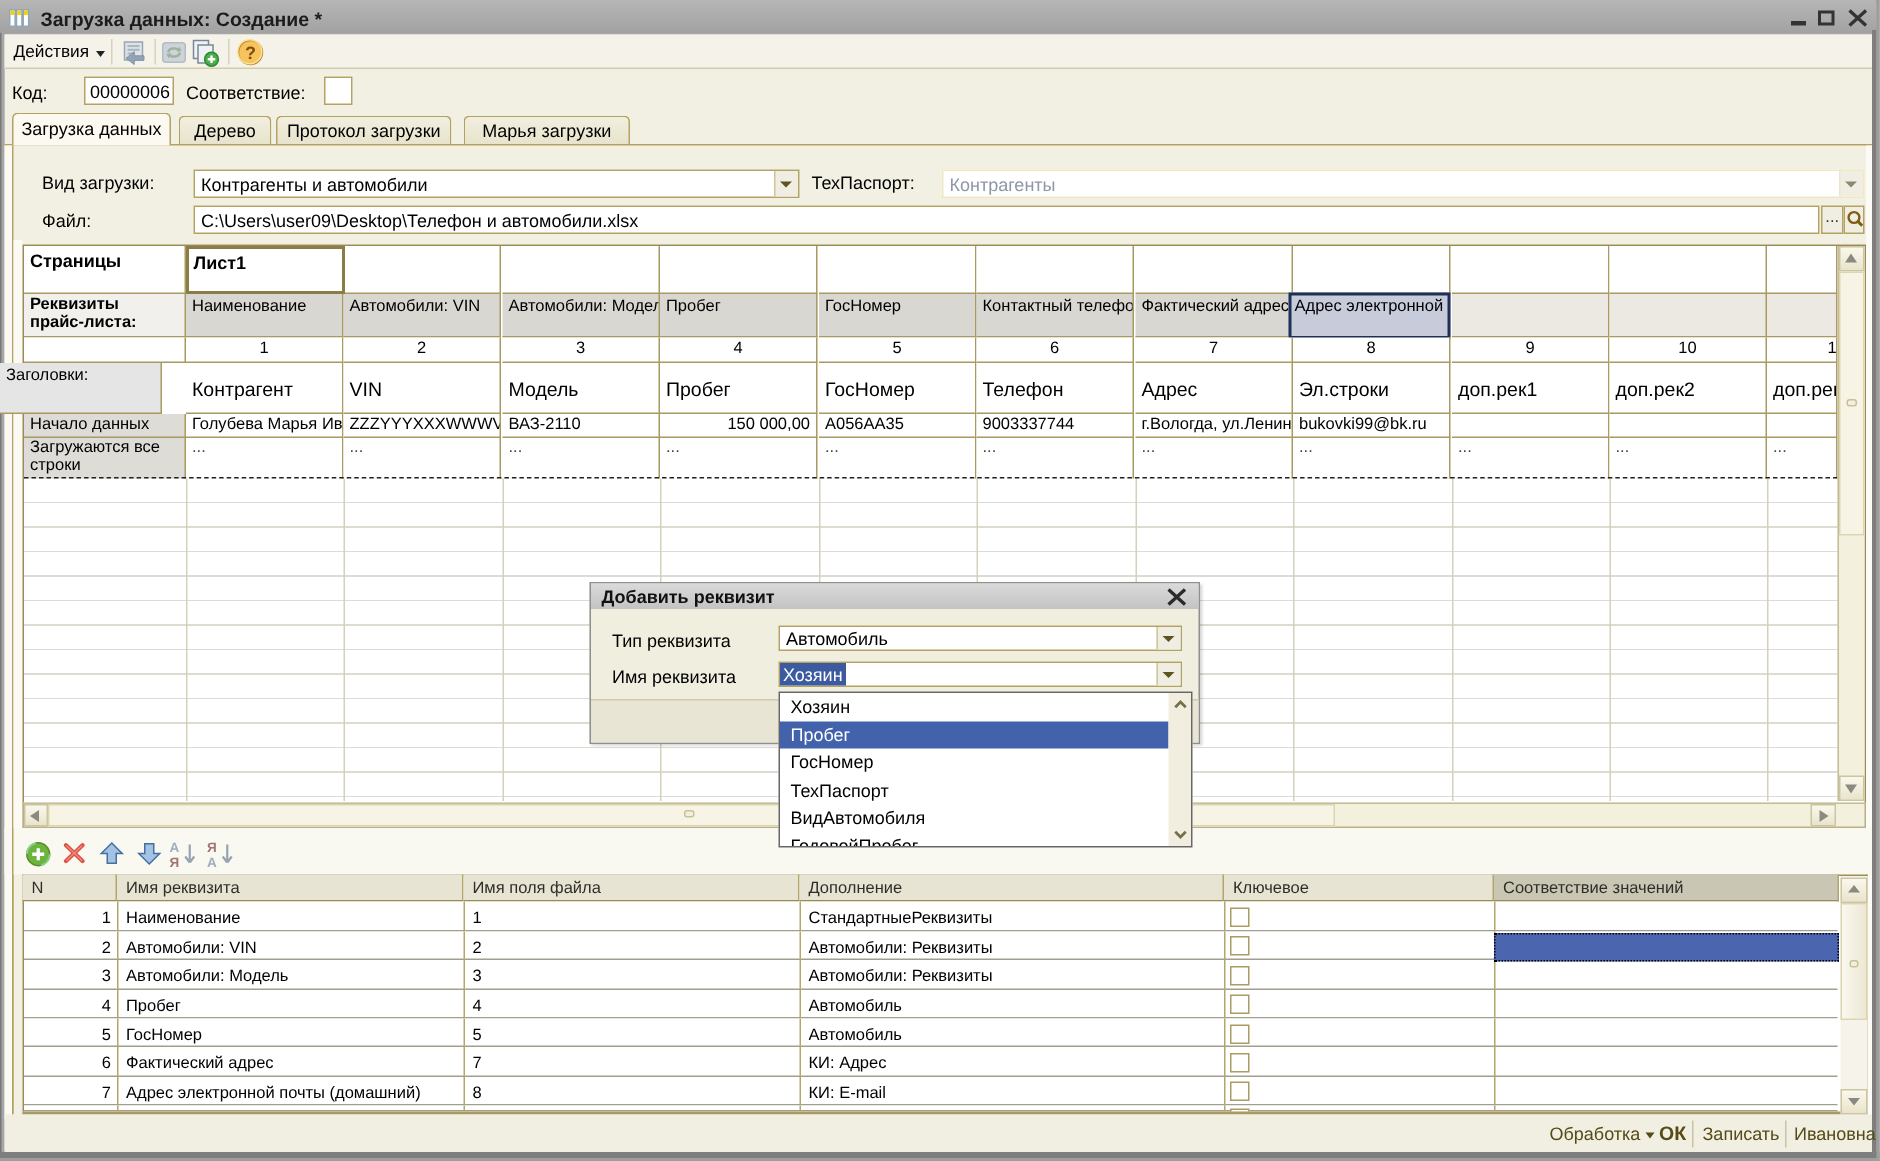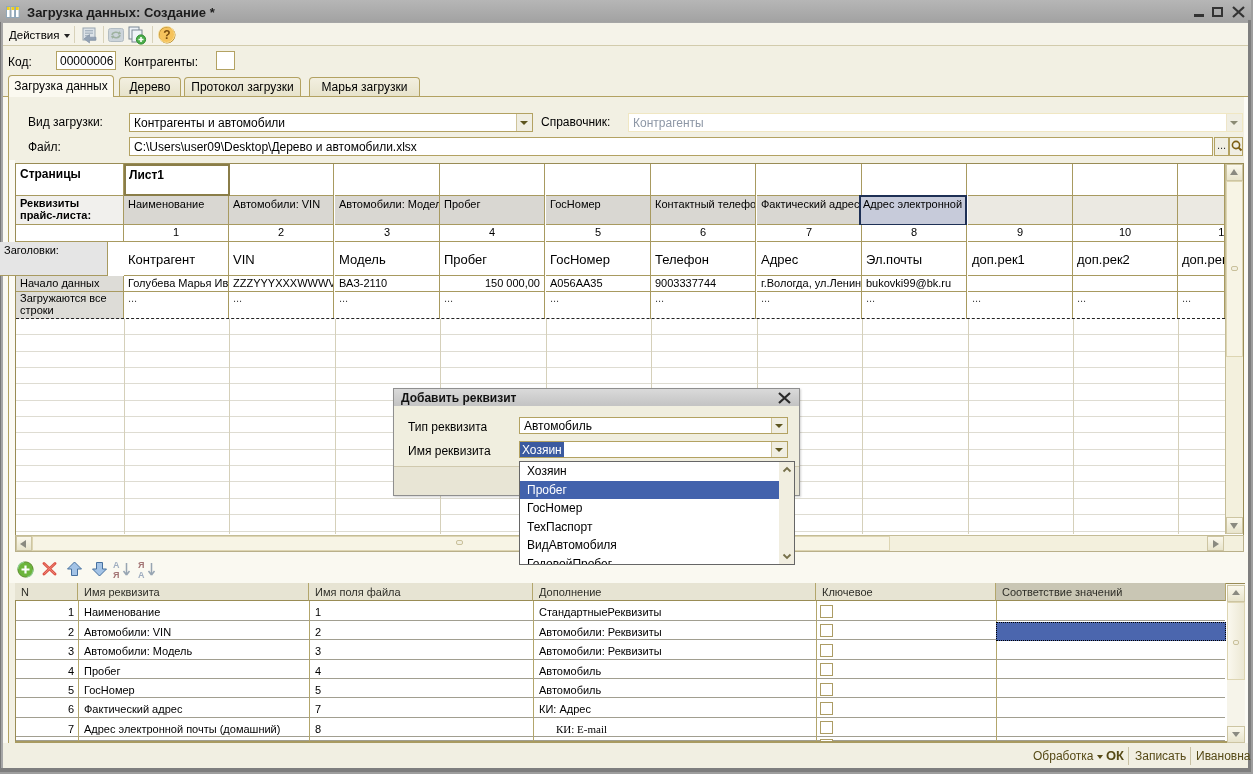--- a/index.html
+++ b/index.html
@@ -64,46 +64,46 @@
 <path d="M13 11 v5 M10.5 13.5 h5" stroke="#fff" stroke-width="1.6"></path>
 </svg>
 <div class="a" style="left:152px;top:26px;width:1px;height:17px;background:#d8d2ba;"></div>
 <svg class="a" style="left:158px;top:26px" width="18" height="18">
 <circle cx="9" cy="9" r="8" fill="#f6c35c" stroke="#b98a28"></circle>
 <circle cx="9" cy="9" r="8" fill="none" stroke="#fbe09a" stroke-width="1" transform="translate(-0.5,-0.5)"></circle>
 <text x="9" y="13" font-size="12" font-weight="bold" font-family="Liberation Sans" fill="#7a4d0e" text-anchor="middle">?</text>
 </svg>
 <div class="a t12" style="left:8px;top:55px;">Код:</div>
 <div class="a" style="left:56px;top:51px;width:60px;height:19px;background:#fff;border:1px solid #b3a262;font-size:12px;padding:2px 0 0 3px;">00000006</div>
-<div class="a t12" style="left:124px;top:55px;">Контрагенты:</div>
+<div class="a t12" style="left:124px;top:55px;">Соответствие:</div>
 <div class="a" style="left:216px;top:51px;width:19px;height:19px;background:#fff;border:1px solid #b3a262;"></div>
 <div class="a" style="left:3px;top:96px;width:1245px;height:1px;background:#b3a262;"></div>
 <div class="a" style="left:8px;top:75px;width:106px;height:22px;background:#fbf9f0;border:1px solid #b3a262;border-bottom:none;border-radius:4px 4px 0 0;font-size:12px;text-align:center;line-height:21px;color:#000;">Загрузка данных</div>
 <div class="a" style="left:119px;top:77px;width:62px;height:19px;background:linear-gradient(#f2efe0,#e7e3cc);border:1px solid #b3a262;border-bottom:none;border-radius:4px 4px 0 0;font-size:12px;text-align:center;line-height:19px;color:#000;">Дерево</div>
 <div class="a" style="left:184px;top:77px;width:117px;height:19px;background:linear-gradient(#f2efe0,#e7e3cc);border:1px solid #b3a262;border-bottom:none;border-radius:4px 4px 0 0;font-size:12px;text-align:center;line-height:19px;color:#000;">Протокол загрузки</div>
 <div class="a" style="left:309px;top:77px;width:111px;height:19px;background:linear-gradient(#f2efe0,#e7e3cc);border:1px solid #b3a262;border-bottom:none;border-radius:4px 4px 0 0;font-size:12px;text-align:center;line-height:19px;color:#000;">Марья загрузки</div>
 <div class="a" style="left:3px;top:97px;width:5px;height:649px;background:#faf9f2;"></div>
 <div class="a" style="left:8px;top:97px;width:1px;height:646px;background:#b3a262;"></div>
 <div class="a" style="left:9px;top:160px;width:6px;height:395px;background:#fbfaf4;"></div>
 <div class="a" style="left:1244px;top:97px;width:4px;height:649px;background:#fcfbf6;"></div>
 <div class="a t12" style="left:28px;top:115px;">Вид загрузки:</div>
 <div class="combo" style="left:129px;top:113px;width:404px;height:19px;">
     <div style="padding:2px 0 0 4px;font-size:12px;">Контрагенты и автомобили</div>
   </div>
 <div class="cbtn" style="left:516px;top:114px;width:16px;height:17px;"></div>
 <div class="arr" style="left:520px;top:121px;border-left:4px solid transparent;border-right:4px solid transparent;border-top:4.5px solid #5d551f;"></div>
-<div class="a t12" style="left:541px;top:115px;">Справочник:</div>
+<div class="a t12" style="left:541px;top:115px;">ТехПаспорт:</div>
 <div class="combo" style="left:628px;top:113px;width:615px;height:19px;border-color:#f0e7c3;">
     <div style="padding:2px 0 4px 4px;font-size:12px;color:#8d97a6;">Контрагенты</div>
   </div>
 <div class="cbtn" style="left:1226px;top:114px;width:16px;height:17px;border-left-color:#eee5c8;"></div>
 <div class="arr" style="left:1230px;top:121px;border-left:4px solid transparent;border-right:4px solid transparent;border-top:4.5px solid #8a8a74;"></div>
 <div class="a t12" style="left:28px;top:140px;">Файл:</div>
 <div class="combo" style="left:129px;top:137px;width:1084px;height:19px;">
-    <div style="padding:2px 0 0 4px;font-size:12px;">C:\Users\user09\Desktop\Дерево и автомобили.xlsx</div>
+    <div style="padding:2px 0 0 4px;font-size:12px;">C:\Users\user09\Desktop\Телефон и автомобили.xlsx</div>
   </div>
 <div class="a" style="left:1214px;top:137px;width:15px;height:19px;background:#f0eee2;border:1px solid #b3a262;font-size:11px;text-align:center;line-height:15px;color:#333;">...</div>
 <svg class="a" style="left:1229px;top:137px;width:14px;height:19px;background:#f0eee2;border:1px solid #b3a262" width="13" height="17">
 <circle cx="6" cy="7" r="3.6" fill="none" stroke="#7c5e14" stroke-width="1.6"></circle>
 <path d="M8.6 9.6 L11.5 12.5" stroke="#7c5e14" stroke-width="2"></path>
 </svg>
 <div class="a" style="left:15px;top:163px;width:1229px;height:389px;background:#fff;border:1px solid #998c55;"></div>
 <div class="a" style="left:16px;top:319px;width:1209px;height:214px;background:repeating-linear-gradient(to bottom,transparent 0px,transparent 15.35px,#dedcd2 15.35px,#dedcd2 16.35px);"></div>
 <div class="a" style="left:124px;top:319px;width:1px;height:215px;background:#d5d0ba;"></div>
 <div class="a" style="left:229px;top:319px;width:1px;height:215px;background:#d5d0ba;"></div>
@@ -156,21 +156,21 @@
     <div style="width:92px;text-align:center;">11</div>
   </div>
 <div class="cell hcell" style="left:0;top:242px;width:108px;height:34px;background:#e5e5e5;">Заголовки:</div>
 <div class="cell hcell" style="left:124px;top:242px;width:105px;height:34px;background:#fff;font-size:13px;padding-top:10px;">Контрагент</div>
 <div class="cell hcell" style="left:229px;top:242px;width:105px;height:34px;background:#fff;font-size:13px;padding-top:10px;">VIN</div>
 <div class="cell hcell" style="left:335px;top:242px;width:105px;height:34px;background:#fff;font-size:13px;padding-top:10px;">Модель</div>
 <div class="cell hcell" style="left:440px;top:242px;width:105px;height:34px;background:#fff;font-size:13px;padding-top:10px;">Пробег</div>
 <div class="cell hcell" style="left:546px;top:242px;width:105px;height:34px;background:#fff;font-size:13px;padding-top:10px;">ГосНомер</div>
 <div class="cell hcell" style="left:651px;top:242px;width:105px;height:34px;background:#fff;font-size:13px;padding-top:10px;">Телефон</div>
 <div class="cell hcell" style="left:757px;top:242px;width:105px;height:34px;background:#fff;font-size:13px;padding-top:10px;">Адрес</div>
-<div class="cell hcell" style="left:862px;top:242px;width:105px;height:34px;background:#fff;font-size:13px;padding-top:10px;">Эл.почты</div>
+<div class="cell hcell" style="left:862px;top:242px;width:105px;height:34px;background:#fff;font-size:13px;padding-top:10px;">Эл.строки</div>
 <div class="cell hcell" style="left:968px;top:242px;width:105px;height:34px;background:#fff;font-size:13px;padding-top:10px;">доп.рек1</div>
 <div class="cell hcell" style="left:1073px;top:242px;width:105px;height:34px;background:#fff;font-size:13px;padding-top:10px;">доп.рек2</div>
 <div class="cell hcell" style="left:1178px;top:242px;width:47px;height:34px;background:#fff;font-size:13px;padding-top:10px;">доп.рек3</div>
 <div class="cell hcell" style="left:16px;top:276px;width:108px;height:16px;background:#dddcd7;padding-top:1px;">Начало данных</div>
 <div class="cell hcell" style="left:124px;top:276px;width:105px;height:16px;background:#fff;padding-top:1px;">Голубева Марья Ивановна</div>
 <div class="cell hcell" style="left:229px;top:276px;width:105px;height:16px;background:#fff;padding-top:1px;">ZZZYYYXXXWWWVVV</div>
 <div class="cell hcell" style="left:335px;top:276px;width:105px;height:16px;background:#fff;padding-top:1px;">ВАЗ-2110</div>
 <div class="cell hcell" style="left:440px;top:276px;width:105px;height:16px;background:#fff;padding-top:1px;text-align:right;padding-right:4px;padding-left:0;">150 000,00</div>
 <div class="cell hcell" style="left:546px;top:276px;width:105px;height:16px;background:#fff;padding-top:1px;">A056AA35</div>
 <div class="cell hcell" style="left:651px;top:276px;width:105px;height:16px;background:#fff;padding-top:1px;">9003337744</div>
@@ -308,21 +308,21 @@
 <div class="a" style="left:820px;top:701.9px;width:13px;height:13px;background:#fff;border:1px solid #ac9c64;"></div>
 <div class="a" style="left:16px;top:717.8px;width:1209px;height:19.4px;background:#fff;border-bottom:1px solid #a19e90;"></div>
 <div class="a" style="left:78px;top:717.8px;width:1px;height:19.4px;background:#b3a66c;"></div>
 <div class="a" style="left:309px;top:717.8px;width:1px;height:19.4px;background:#b3a66c;"></div>
 <div class="a" style="left:533px;top:717.8px;width:1px;height:19.4px;background:#b3a66c;"></div>
 <div class="a" style="left:816px;top:717.8px;width:1px;height:19.4px;background:#b3a66c;"></div>
 <div class="a" style="left:996px;top:717.8px;width:1px;height:19.4px;background:#b3a66c;"></div>
 <div class="a t11" style="left:16px;top:721.8px;width:58px;text-align:right;">7</div>
 <div class="a t11" style="left:84px;top:721.8px;width:220px;">Адрес электронной почты (домашний)</div>
 <div class="a t11" style="left:315px;top:721.8px;width:210px;">8</div>
-<div class="a t11" style="left:556px;top:721.8px;width:270px;font-family:Liberation Serif, serif;">КИ: E-mail</div>
+<div class="a t11" style="left:539px;top:721.8px;width:270px;">КИ: E-mail</div>
 <div class="a" style="left:820px;top:721.3px;width:13px;height:13px;background:#fff;border:1px solid #ac9c64;"></div>
 <div class="a" style="left:16px;top:737.2px;width:1209px;height:3.8px;background:#fff;border-bottom:1px solid #a19e90;"></div>
 <div class="a" style="left:78px;top:737.2px;width:1px;height:3.8px;background:#b3a66c;"></div>
 <div class="a" style="left:309px;top:737.2px;width:1px;height:3.8px;background:#b3a66c;"></div>
 <div class="a" style="left:533px;top:737.2px;width:1px;height:3.8px;background:#b3a66c;"></div>
 <div class="a" style="left:816px;top:737.2px;width:1px;height:3.8px;background:#b3a66c;"></div>
 <div class="a" style="left:996px;top:737.2px;width:1px;height:3.8px;background:#b3a66c;"></div>
 <div class="a t11" style="left:16px;top:741.2px;width:58px;text-align:right;"></div>
 <div class="a t11" style="left:84px;top:741.2px;width:220px;"></div>
 <div class="a t11" style="left:315px;top:741.2px;width:210px;"></div>

